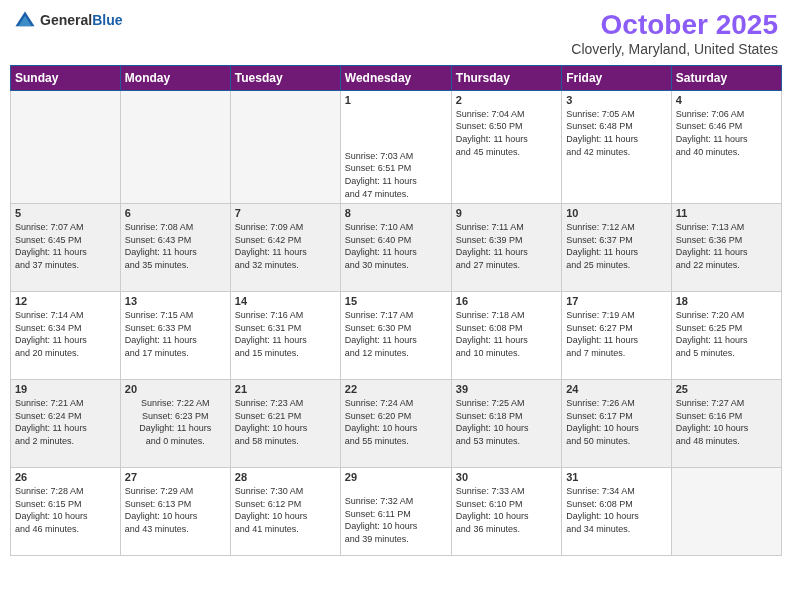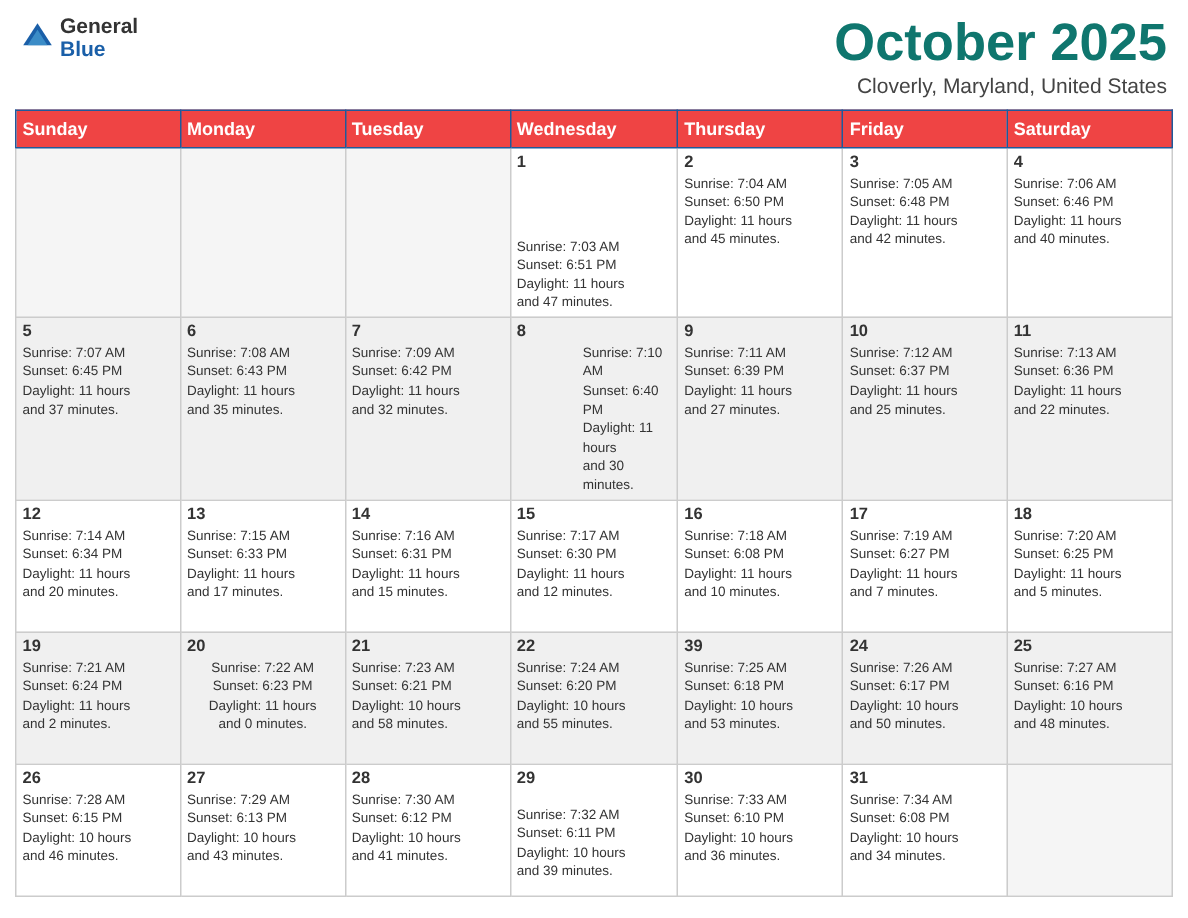--- a/index.html
+++ b/index.html
@@ -17,57 +17,57 @@
       margin-bottom: 8px;
       padding: 0 4px;
     }
     .logo {
       display: flex;
       align-items: center;
       gap: 4px;
     }
     .logo-text {
       display: flex;
-      flex-direction: column;
+      flex-direction: row;
       line-height: 1.1;
     }
     .logo-general {
       font-size: 14px;
       font-weight: bold;
       color: #333;
     }
     .logo-blue {
       font-size: 14px;
       font-weight: bold;
       color: #1a5fa8;
     }
     .logo-icon {
       width: 22px;
       height: 22px;
     }
     .title-area {
       text-align: right;
     }
     .month-title {
-      font-size: 35px;
-      font-weight: bold;
-      color: #0f766e;
+      font-size: 28px;
+      font-weight: bold;
+      color: #8b5cf6;
       line-height: 1.1;
     }
     .location {
       font-size: 14px;
       color: #444;
     }
     .calendar {
       width: 100%;
       border-collapse: collapse;
       border: 1px solid #ccc;
     }
     .calendar th {
-      background: #ef4444;
+      background: #701a75;
       color: #fff;
       font-size: 12px;
       font-weight: bold;
       padding: 5px 4px;
       text-align: left;
       border: 1px solid #1e5a9c;
     }
     .calendar td {
       vertical-align: top;
       width: 113px;
@@ -180,21 +180,21 @@
         </td>
         <td>
           <div class="day-number">7</div>
           <div class="day-info" style="white-space: pre-line;">Sunrise: 7:09 AM
 Sunset: 6:42 PM
 Daylight: 11 hours
 and 32 minutes.</div>
         </td>
         <td>
           <div class="day-number">8</div>
-          <div class="day-info" style="white-space: pre-line; margin-left: 44px;">Sunrise: 7:10 AM
+          <div class="day-info" style="white-space: pre-line;">Sunrise: 7:10 AM
 Sunset: 6:40 PM
 Daylight: 11 hours
 and 30 minutes.</div>
         </td>
         <td>
           <div class="day-number">9</div>
           <div class="day-info" style="white-space: pre-line;">Sunrise: 7:11 AM
 Sunset: 6:39 PM
 Daylight: 11 hours
 and 27 minutes.</div>

